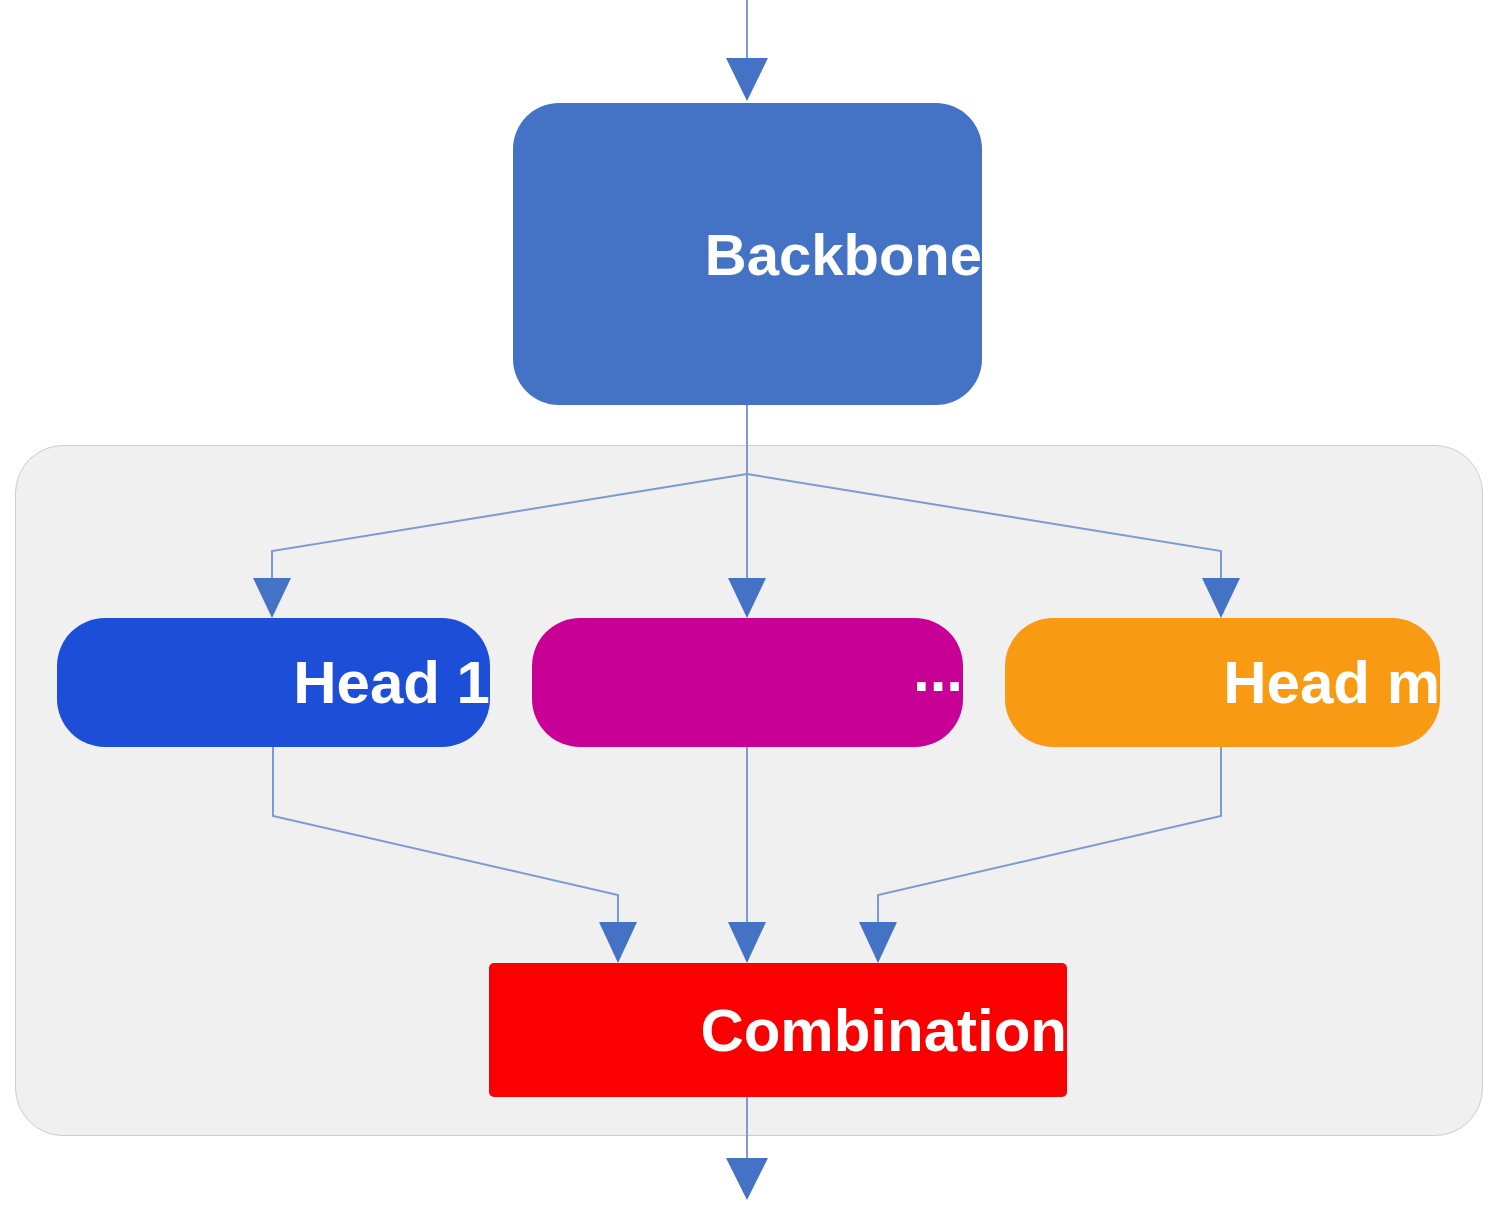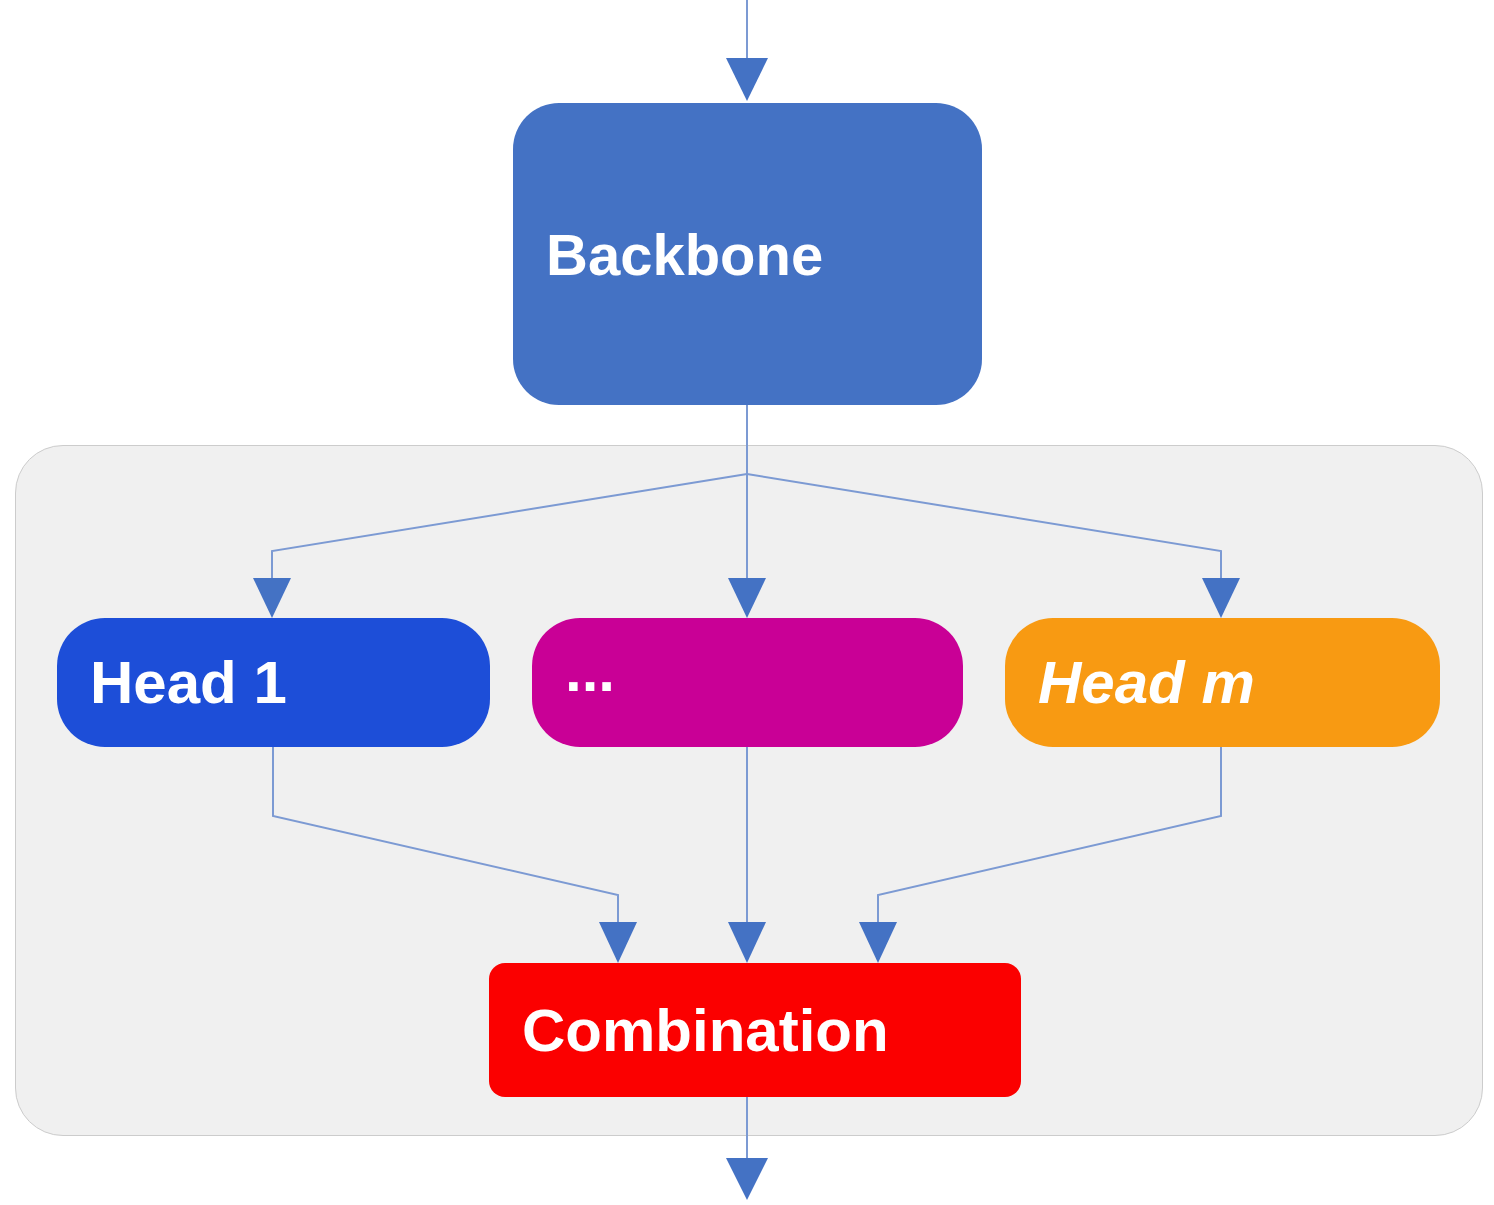--- a/index.html
+++ b/index.html
@@ -31,21 +31,21 @@
     left: 0;
     top: 0;
     width: 1494px;
     height: 1205px;
     z-index: 2;
   }
   .node {
     position: absolute;
     display: flex;
     align-items: center;
-    justify-content: flex-start;
+    justify-content: flex-end;
     box-sizing: border-box;
     z-index: 3;
     padding-left: 33px;
   }
   .node-label {
     font-weight: 700;
     text-align: center;
     white-space: nowrap;
   }
   .node-backbone {
@@ -57,28 +57,28 @@
   }
   .node-backbone .node-label { font-size: 58px; }
   .node-head {
     top: 618px;
     height: 129px;
     border-radius: 48px;
   }
   .node-head .node-label { font-size: 60px; }
   .node-head1 { left: 57px;  width: 433px; }
   .node-dots  { left: 532px; width: 431px; }
-  .node-headm { left: 1005px; width: 435px; font-style: italic; }
+  .node-headm { left: 1005px; width: 435px; }
   .node-dots .node-label { transform: translateY(-12px); }
   .node-combination {
     left: 489px;
     top: 963px;
-    width: 532px;
+    width: 578px;
     height: 134px;
-    border-radius: 16px;
+    border-radius: 5px;
   }
   .node-combination .node-label { font-size: 60px; }
 </style>
 </head>
 <body>
 
 <div class="canvas">
 
   <div class="group-container" style="background-color: rgb(240, 240, 240); border-color: rgb(204, 204, 204);"></div>
 

